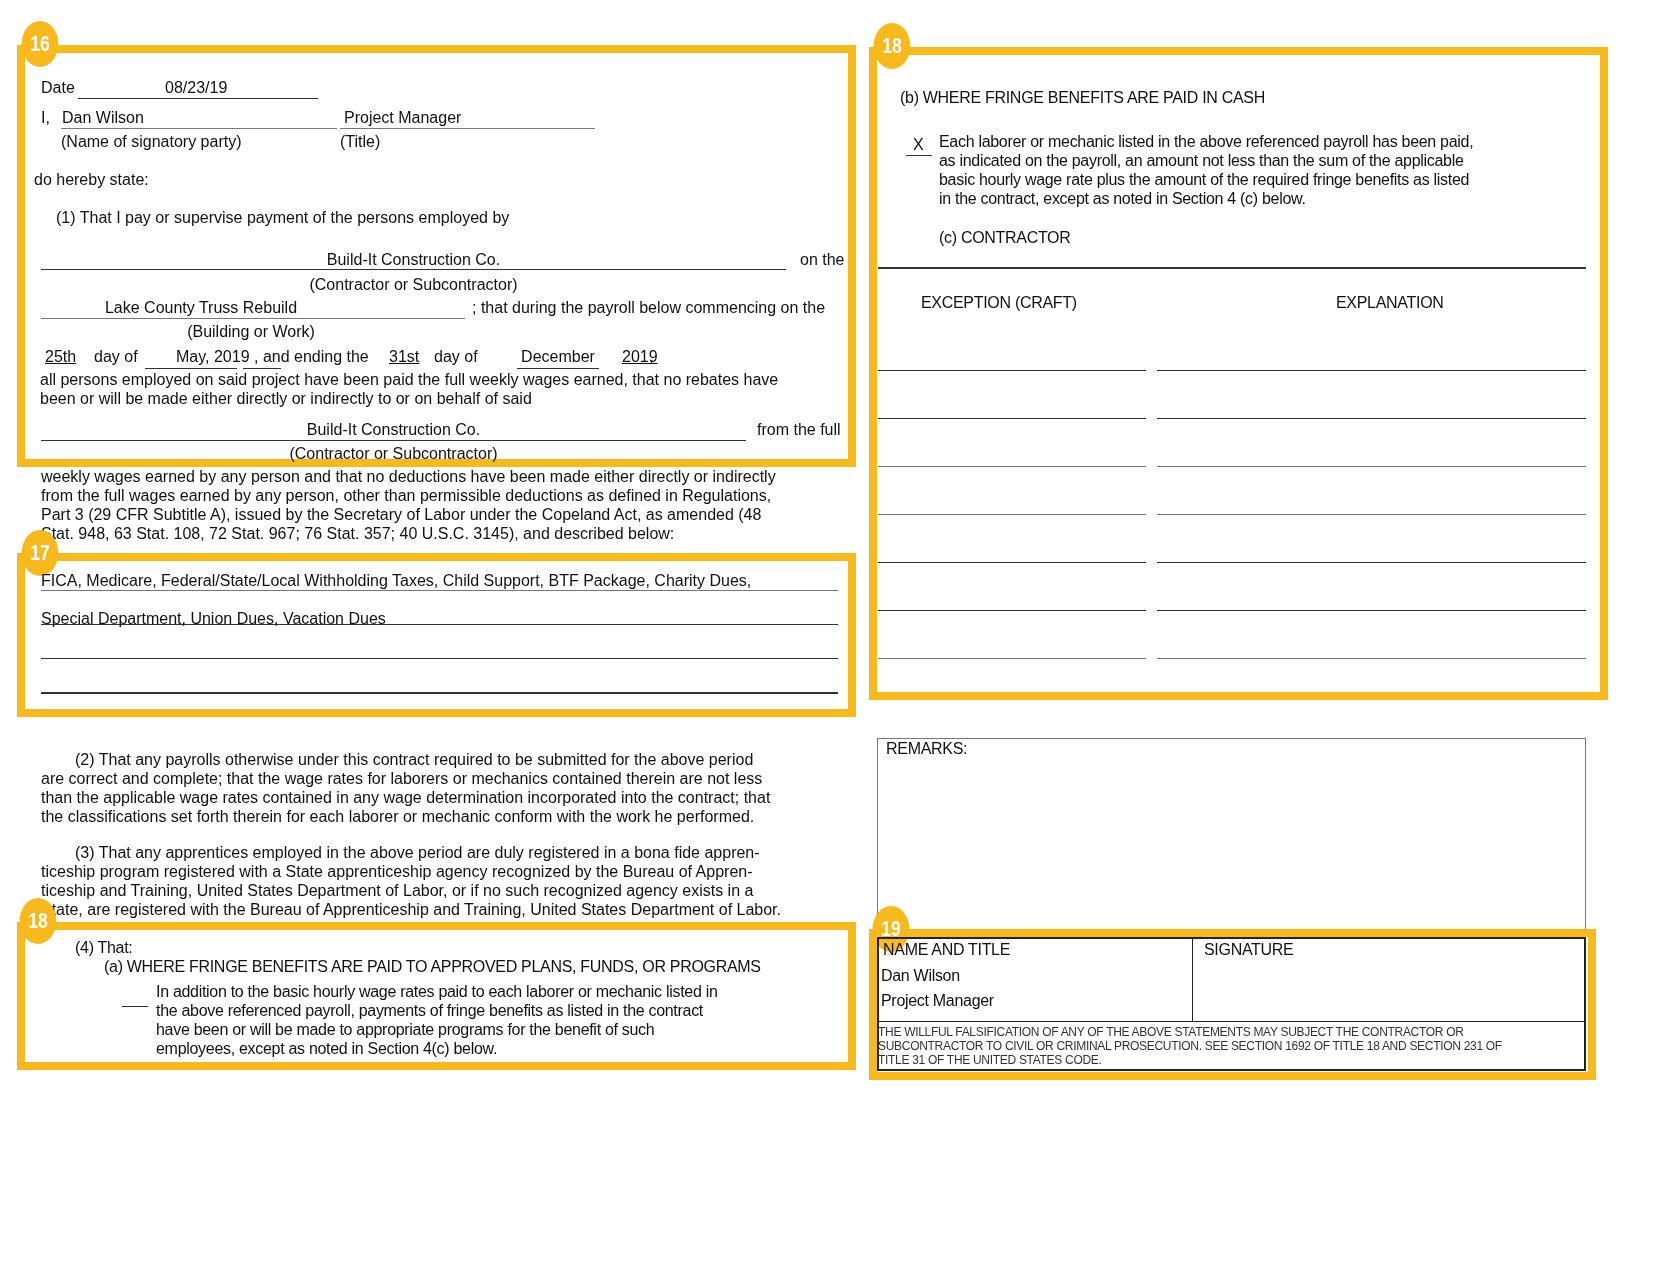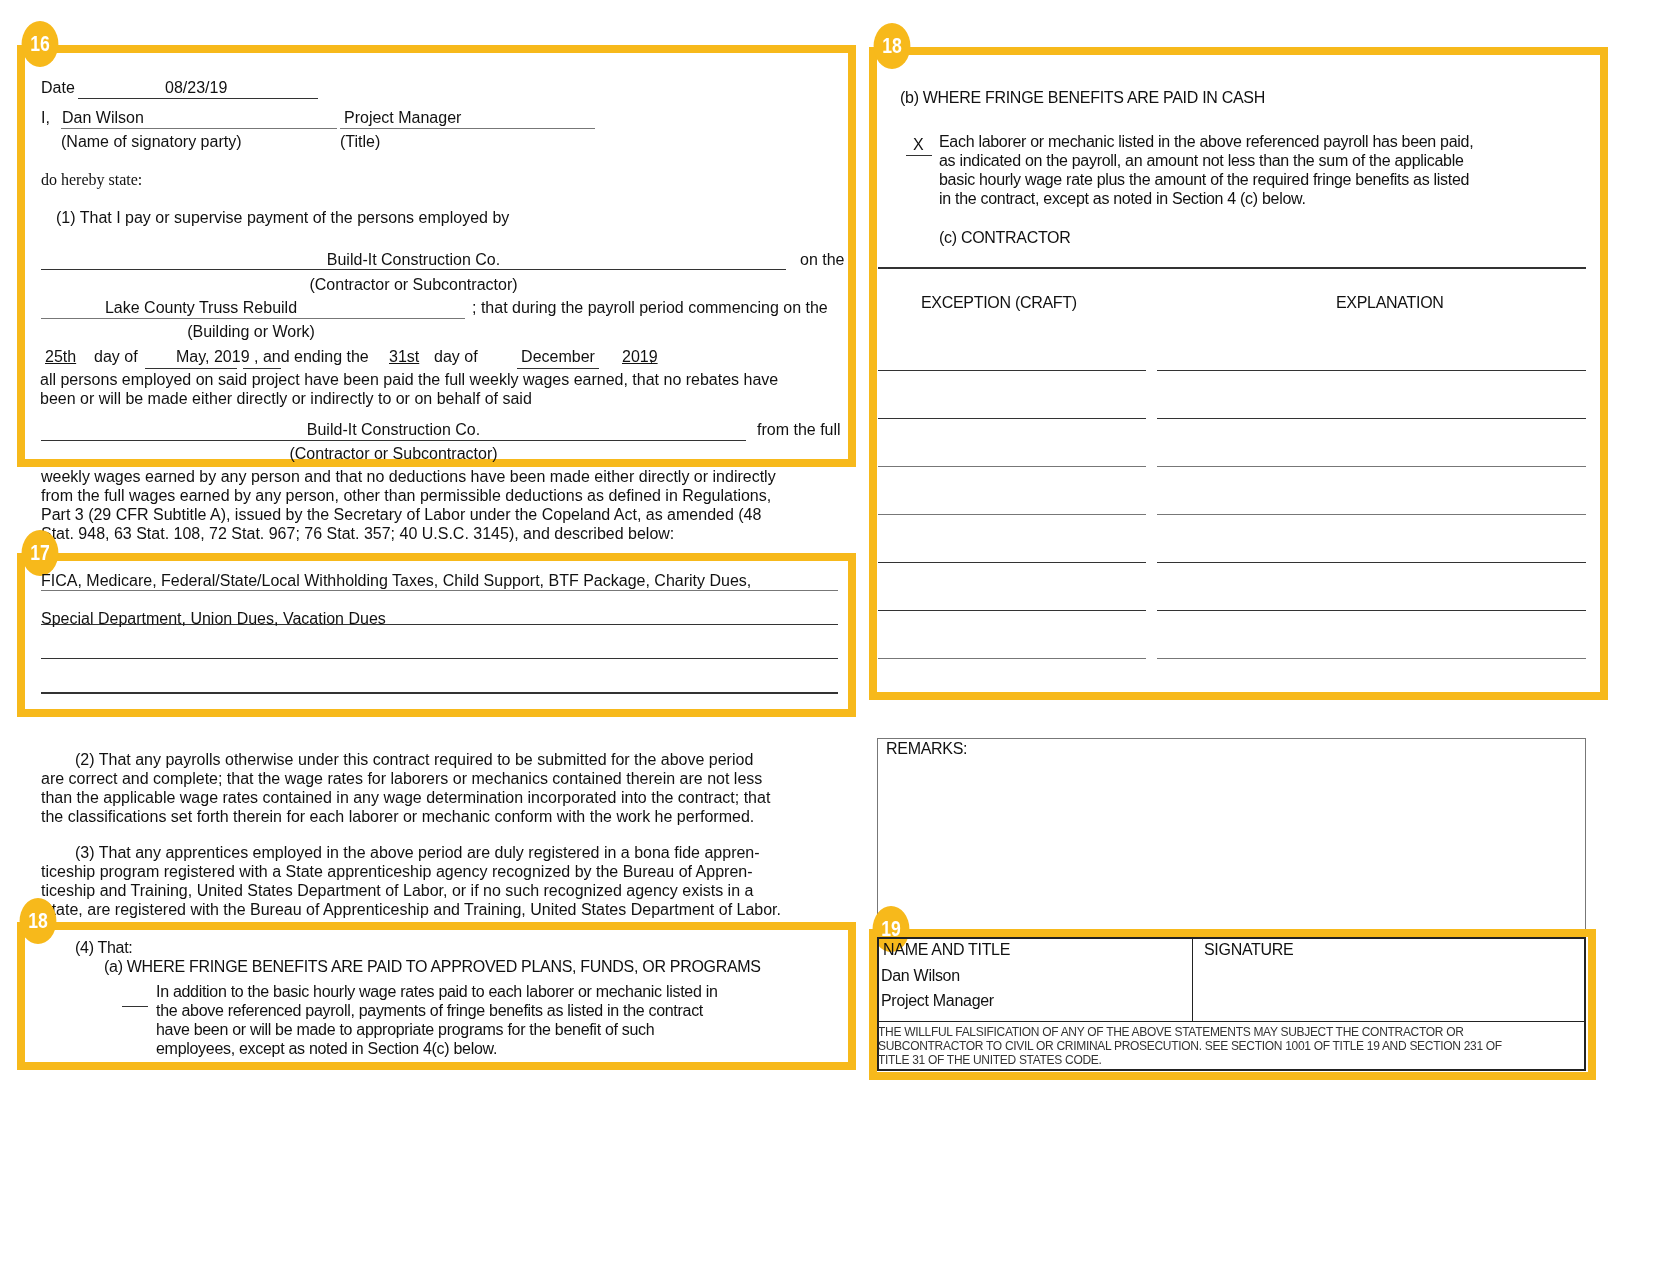--- a/index.html
+++ b/index.html
@@ -26,31 +26,31 @@
 
 <span class="t" style="left:41px;top:108px;">I,</span>
 <div class="gline" style="left:61px;top:128px;width:276px;"></div>
 <span class="t" style="left:62px;top:108px;">Dan Wilson</span>
 <div class="gline" style="left:340px;top:128px;width:255px;"></div>
 <span class="t" style="left:344px;top:108px;">Project Manager</span>
 
 <span class="t" style="left:61px;top:132px;">(Name of signatory party)</span>
 <span class="t" style="left:340px;top:132px;">(Title)</span>
 
-<span class="t" style="left:41px;top:170px;font-family:Liberation Serif, serif;">do hereby state:</span>
+<span class="t" style="left:34px;top:170px;">do hereby state:</span>
 <span class="t" style="left:56px;top:208px;">(1) That I pay or supervise payment of the persons employed by</span>
 
 <div class="line" style="left:41px;top:269px;width:745px;"></div>
 <span class="t center" style="left:41px;top:250px;width:745px;">Build-It Construction Co.</span>
 <span class="t" style="left:800px;top:250px;">on the</span>
 <span class="t center" style="left:41px;top:275px;width:745px;">(Contractor or Subcontractor)</span>
 
 <div class="gline" style="left:41px;top:318px;width:424px;"></div>
 <span class="t center" style="left:41px;top:298px;width:320px;">Lake County Truss Rebuild</span>
-<span class="t" style="left:472px;top:298px;">; that during the payroll period commencing on the</span>
+<span class="t" style="left:472px;top:298px;">; that during the payroll below commencing on the</span>
 <span class="t center" style="left:41px;top:322px;width:420px;">(Building or Work)</span>
 
 <span class="t" style="left:45px;top:347px;text-decoration:underline;">25th</span>
 <span class="t" style="left:94px;top:347px;">day of</span>
 <div class="line" style="left:145px;top:368px;width:92px;"></div>
 <span class="t" style="left:176px;top:347px;">May, 2019</span>
 <div class="line" style="left:243px;top:368px;width:38px;"></div>
 <span class="t" style="left:254px;top:347px;">, and ending the</span>
 <span class="t" style="left:389px;top:347px;text-decoration:underline;">31st</span>
 <span class="t" style="left:434px;top:347px;">day of</span>
@@ -147,14 +147,14 @@
 <div style="position:absolute;left:1192px;top:937px;width:0;height:85px;border-left:1.5px solid #222;"></div>
 <div style="position:absolute;left:877px;top:1021px;width:709px;height:0;border-top:1.5px solid #222;"></div>
 
 <span class="t cond" style="left:883px;top:940px;">NAME AND TITLE</span>
 <span class="t cond" style="left:881px;top:966px;">Dan Wilson</span>
 <span class="t cond" style="left:881px;top:991px;">Project Manager</span>
 <span class="t cond" style="left:1204px;top:940px;">SIGNATURE</span>
 <div style="position:absolute;left:1196px;top:962px;width:386px;height:56px;"></div>
 
 <div class="para small cond" style="left:878px;top:1025px;width:705px;">THE WILLFUL FALSIFICATION OF ANY OF THE ABOVE STATEMENTS MAY SUBJECT THE CONTRACTOR OR
-SUBCONTRACTOR TO CIVIL OR CRIMINAL PROSECUTION. SEE SECTION 1001 OF TITLE 19 AND SECTION 231 OF
+SUBCONTRACTOR TO CIVIL OR CRIMINAL PROSECUTION. SEE SECTION 1692 OF TITLE 18 AND SECTION 231 OF
 TITLE 31 OF THE UNITED STATES CODE.</div>
 
 </body></html>

